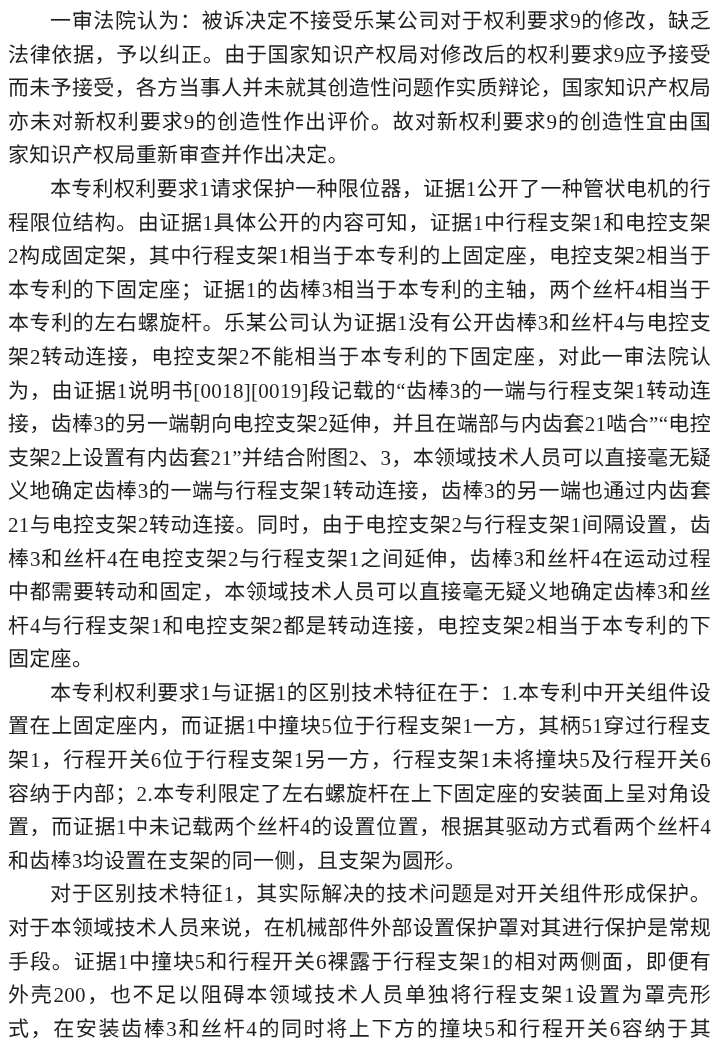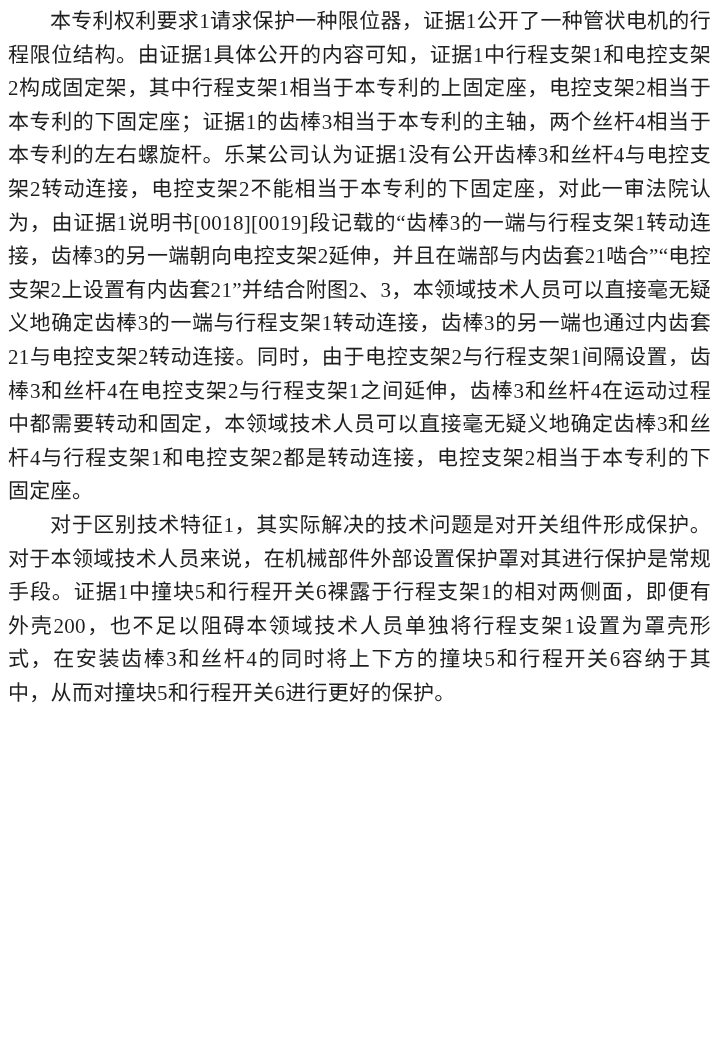--- a/index.html
+++ b/index.html
@@ -30,15 +30,17 @@
     text-justify: inter-ideograph;
     text-indent: 2em;
     letter-spacing: 0.3px;
     word-break: break-all;
   }
 </style>
 </head>
 <body>
 
 <div class="doc-page">
+  <p>一审法院认为：被诉决定不接受乐某公司对于权利要求9的修改，缺乏法律依据，予以纠正。由于国家知识产权局对修改后的权利要求9应予接受而未予接受，各方当事人并未就其创造性问题作实质辩论，国家知识产权局亦未对新权利要求9的创造性作出评价。故对新权利要求9的创造性宜由国家知识产权局重新审查并作出决定。</p>
   <p>本专利权利要求1请求保护一种限位器，证据1公开了一种管状电机的行程限位结构。由证据1具体公开的内容可知，证据1中行程支架1和电控支架2构成固定架，其中行程支架1相当于本专利的上固定座，电控支架2相当于本专利的下固定座；证据1的齿棒3相当于本专利的主轴，两个丝杆4相当于本专利的左右螺旋杆。乐某公司认为证据1没有公开齿棒3和丝杆4与电控支架2转动连接，电控支架2不能相当于本专利的下固定座，对此一审法院认为，由证据1说明书[0018][0019]段记载的“齿棒3的一端与行程支架1转动连接，齿棒3的另一端朝向电控支架2延伸，并且在端部与内齿套21啮合”“电控支架2上设置有内齿套21”并结合附图2、3，本领域技术人员可以直接毫无疑义地确定齿棒3的一端与行程支架1转动连接，齿棒3的另一端也通过内齿套21与电控支架2转动连接。同时，由于电控支架2与行程支架1间隔设置，齿棒3和丝杆4在电控支架2与行程支架1之间延伸，齿棒3和丝杆4在运动过程中都需要转动和固定，本领域技术人员可以直接毫无疑义地确定齿棒3和丝杆4与行程支架1和电控支架2都是转动连接，电控支架2相当于本专利的下固定座。</p>
+  <p>本专利权利要求1与证据1的区别技术特征在于：1.本专利中开关组件设置在上固定座内，而证据1中撞块5位于行程支架1一方，其柄51穿过行程支架1，行程开关6位于行程支架1另一方，行程支架1未将撞块5及行程开关6容纳于内部；2.本专利限定了左右螺旋杆在上下固定座的安装面上呈对角设置，而证据1中未记载两个丝杆4的设置位置，根据其驱动方式看两个丝杆4和齿棒3均设置在支架的同一侧，且支架为圆形。</p>
   <p>对于区别技术特征1，其实际解决的技术问题是对开关组件形成保护。对于本领域技术人员来说，在机械部件外部设置保护罩对其进行保护是常规手段。证据1中撞块5和行程开关6裸露于行程支架1的相对两侧面，即便有外壳200，也不足以阻碍本领域技术人员单独将行程支架1设置为罩壳形式，在安装齿棒3和丝杆4的同时将上下方的撞块5和行程开关6容纳于其中，从而对撞块5和行程开关6进行更好的保护。</p>
 </div>
 
 </body></html>

